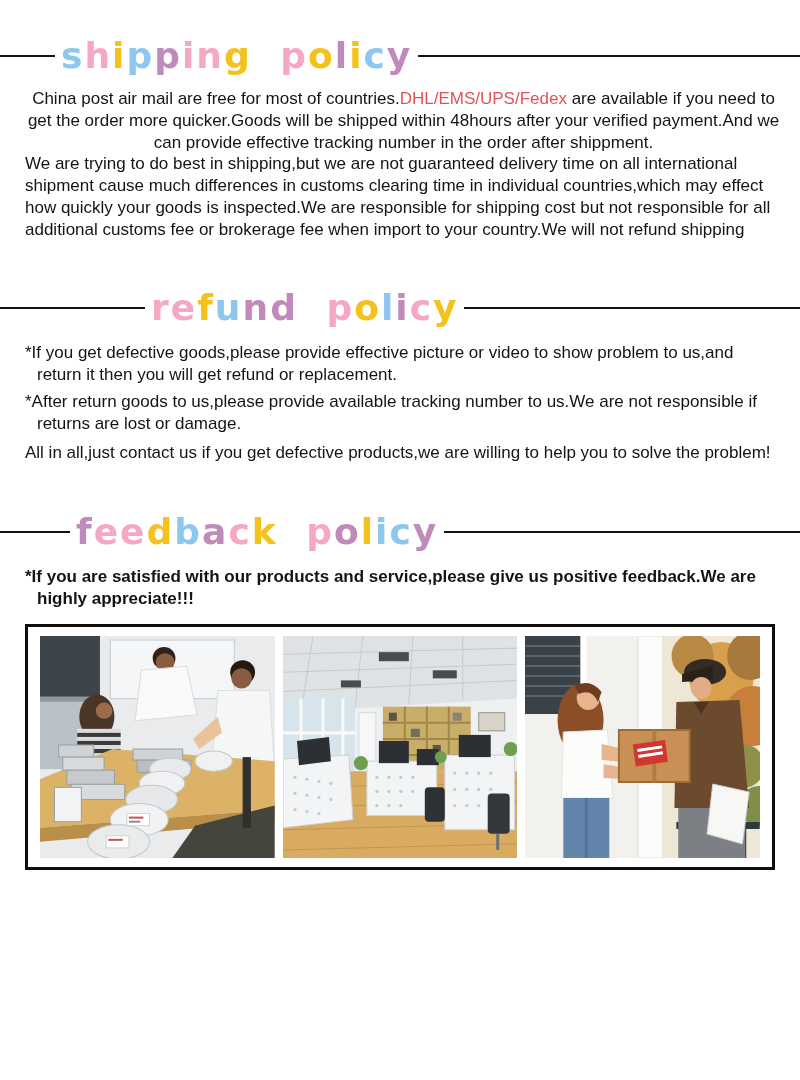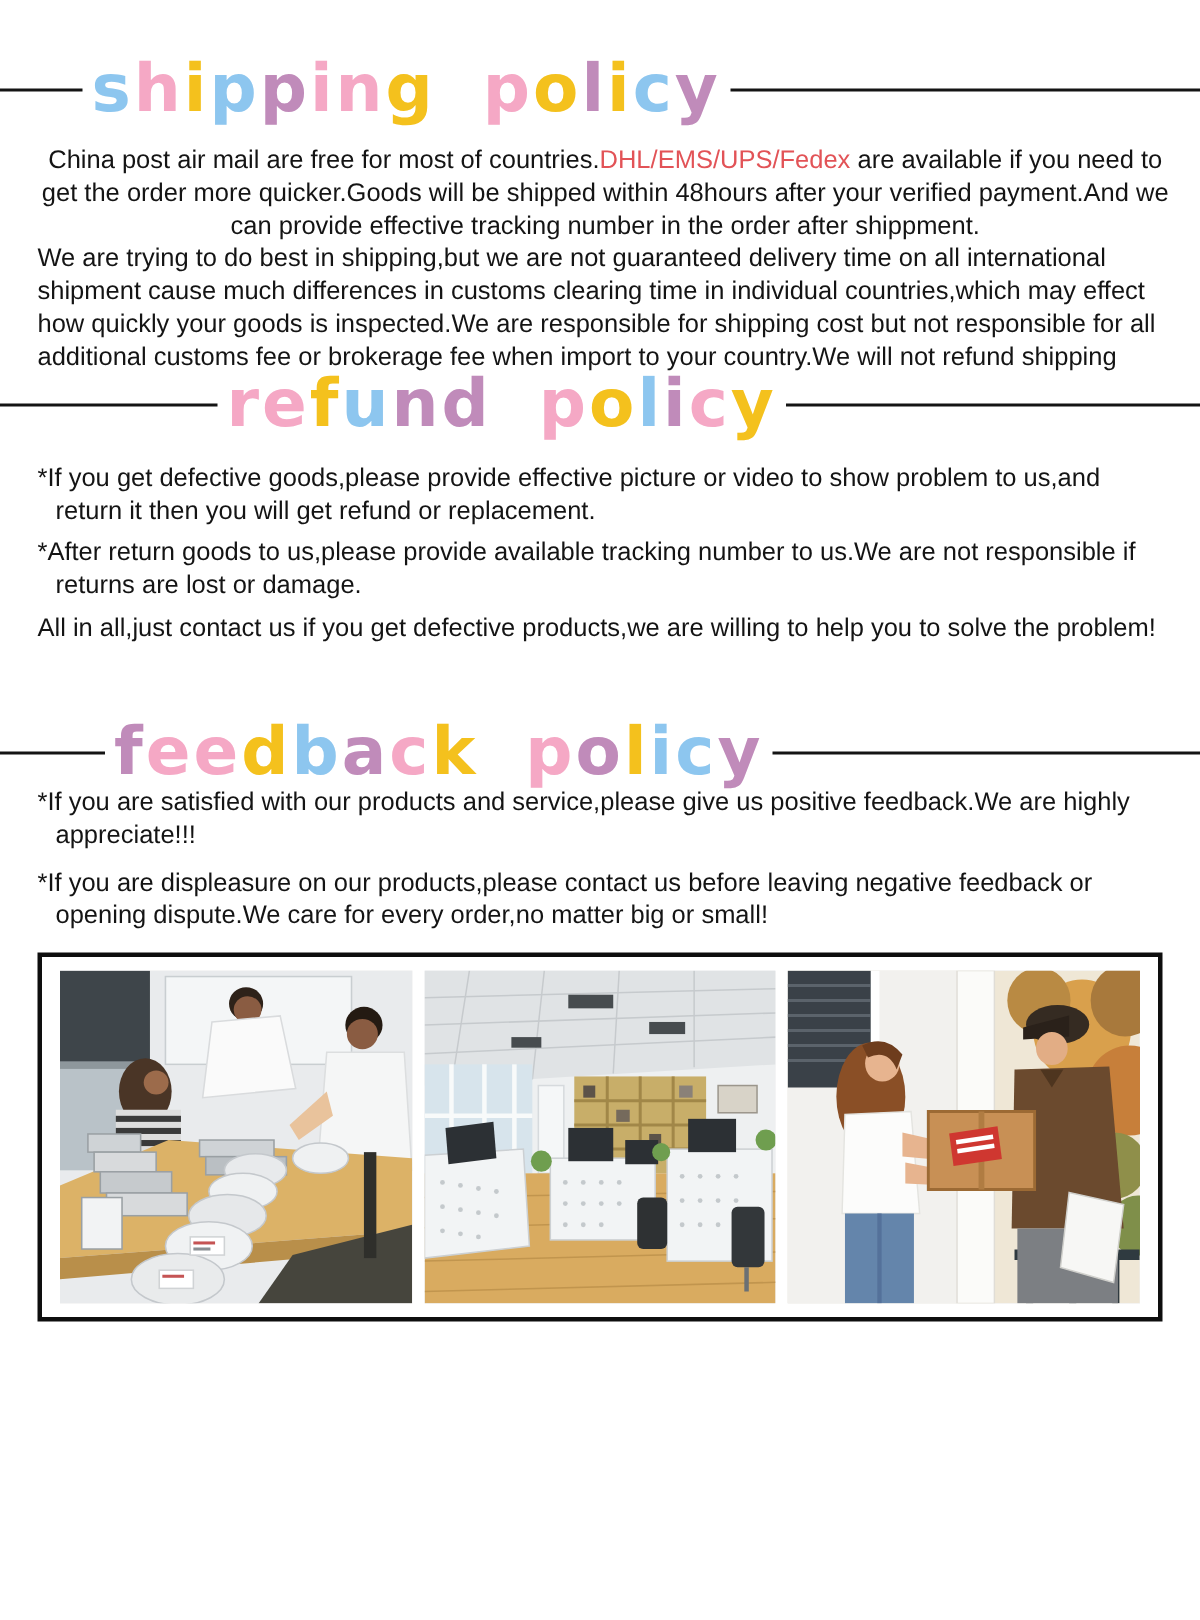--- a/index.html
+++ b/index.html
@@ -2,45 +2,45 @@
 <html><head>
 <meta charset="utf-8">
 <style>
   html,body{margin:0;padding:0;background:#fff;}
   .page{position:relative;width:800px;height:1080px;background:#ffffff;overflow:hidden;
         font-family:"Liberation Sans",sans-serif;color:#141414;}
   
   .sec-head{display:flex;align-items:center;}
   .rule{height:2px;background:#141414;}
   .rule.grow{flex:1;}
-  .bubble-title{font-family:"DejaVu Sans",sans-serif;font-weight:bold;font-size:44px;
+  .bubble-title{font-family:"DejaVu Sans",sans-serif;font-weight:bold;font-size:36px;
                 line-height:1;letter-spacing:2px;margin:0 6px;white-space:pre;}
   .bubble-title span{display:inline-block;}
   
   .body-text{font-size:17px;line-height:1.28;margin:0;padding:0 18px 0 25px;}
   .red{color:#e25357;}
   .hang{padding-left:37px;text-indent:-12px;}
   .noast{text-indent:0;}
   
   .slogan{font-family:"DejaVu Sans",sans-serif;font-weight:bold;font-style:italic;
           font-size:35px;letter-spacing:1px;color:#c9718f;text-align:center;margin:0;}
   
   .photo-strip{margin:14px 25px 0 25px;border:3px solid #0e0e0e;background:#fff;
                padding:9px 12px;display:flex;gap:8px;height:222px;}
   .photo{flex:1;height:222px;overflow:hidden;background:#eee;}
   .photo svg{display:block;width:100%;height:100%;}
   
   #head-shipping{margin-top:38px;}
   #shipping-p1{margin-top:14px;text-align:center;}
-  #head-refund{}
+  #head-refund{margin-top:50px;}
   #refund-p0{margin-top:16px;}
   .refund-item{margin-top:5px;}
   #refund-p3{margin-top:8px;}
   #head-feedback{margin-top:50px;}
-  #feedback-p0{margin-top:0;}
+  #feedback-p0{margin-top:16px;font-weight:bold;}
   #feedback-p1{margin-top:10px;}
   #slogan{margin-top:44px;}
 </style>
 </head>
 <body>
 
 <div class="page">
 
   <div class="sec-head" id="head-shipping">
     <span class="rule" style="width:55px"></span>
@@ -58,21 +58,20 @@
   <p class="body-text hang refund-item" id="refund-p0">*If you get defective goods,please provide effective picture or video to show problem to us,and  return it then you will get refund or replacement.</p>
   <p class="body-text hang refund-item" id="refund-p2">*After return goods to us,please provide available tracking number to us.We are not responsible if returns are lost or damage.</p>
   <p class="body-text noast refund-item" id="refund-p3">All in all,just contact us if you get defective products,we are willing to help you to solve the problem!</p>
 
   <div class="sec-head" id="head-feedback">
     <span class="rule" style="width:70px"></span>
     <h1 class="bubble-title"><span style="color: rgb(192, 139, 186);">f</span><span style="color: rgb(245, 168, 197);">e</span><span style="color: rgb(245, 168, 197);">e</span><span style="color: rgb(244, 193, 29);">d</span><span style="color: rgb(141, 198, 239);">b</span><span style="color: rgb(192, 139, 186);">a</span><span style="color: rgb(245, 168, 197);">c</span><span style="color: rgb(244, 193, 29);">k</span><span style="padding: 0px 7px;"> </span><span style="color: rgb(245, 168, 197);">p</span><span style="color: rgb(192, 139, 186);">o</span><span style="color: rgb(244, 193, 29);">l</span><span style="color: rgb(141, 198, 239);">i</span><span style="color: rgb(141, 198, 239);">c</span><span style="color: rgb(192, 139, 186);">y</span></h1>
     <span class="rule grow"></span>
   </div>
   <p class="body-text hang" id="feedback-p0">*If you are satisfied with our products and service,please give us positive feedback.We are highly appreciate!!!</p>
-  <p class="body-text hang" id="feedback-p1">*If you are displeasure on our products,please contact us before leaving negative feedback or opening dispute.We care for every order,no matter big or small!</p>
 
 
   <div class="photo-strip">
 
     <div class="photo">
       <svg viewBox="0 0 227 220" preserveAspectRatio="none">
         <rect width="227" height="220" fill="#e9ebed"></rect>
         <rect x="0" y="0" width="58" height="62" fill="#3e454a"></rect>
         <rect x="0" y="62" width="58" height="70" fill="#b9c2c8"></rect>
         <rect x="0" y="60" width="58" height="5" fill="#8e979c"></rect>

